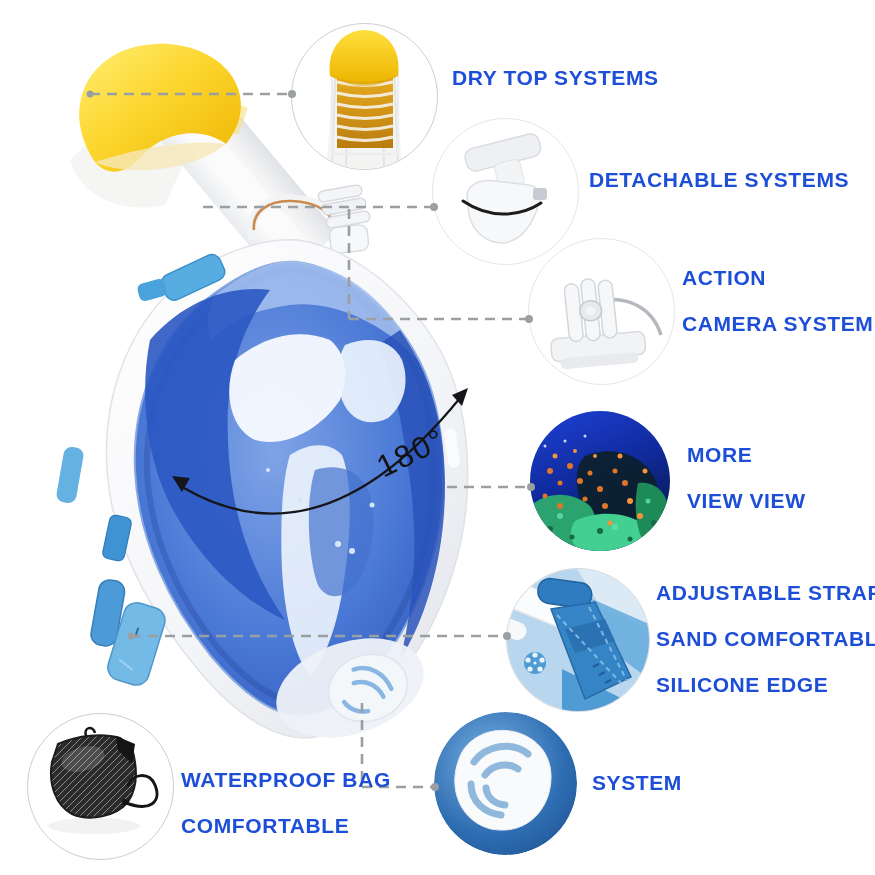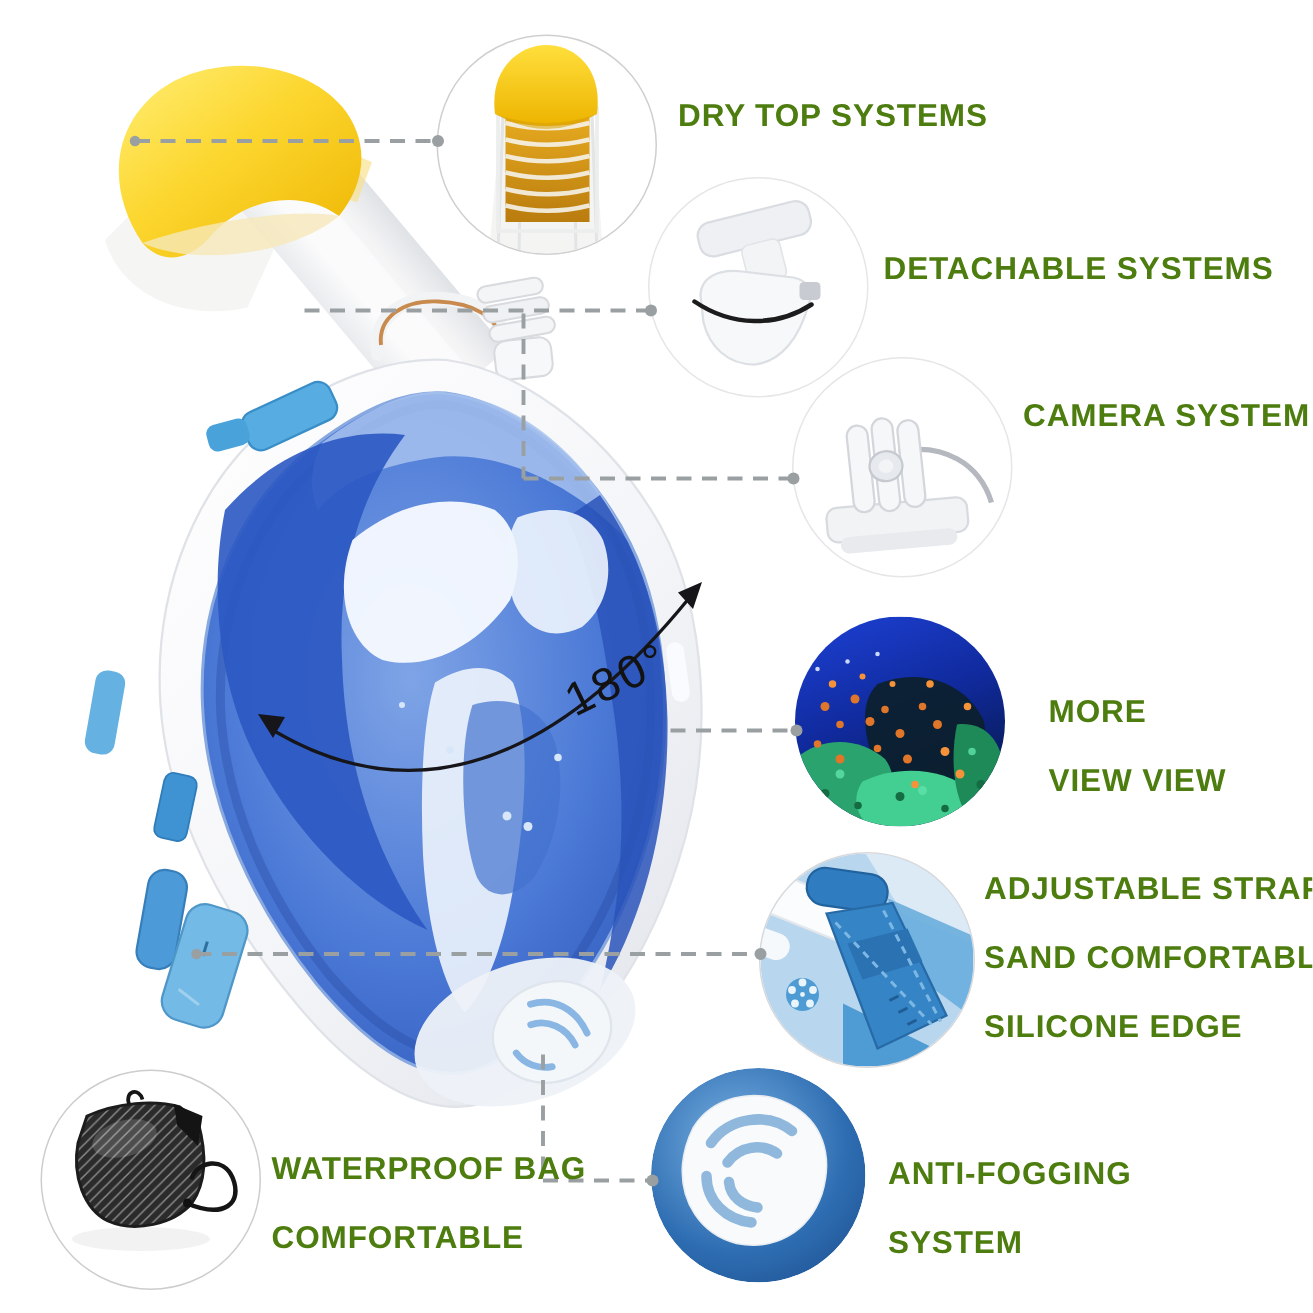--- a/index.html
+++ b/index.html
@@ -3,21 +3,21 @@
 <meta charset="utf-8">
 <style>
   html,body{margin:0;padding:0;background:#fff;}
   #stage{position:relative;width:875px;height:875px;background:#fff;overflow:hidden;
          font-family:"Liberation Sans",sans-serif;}
   .art{position:absolute;left:0;top:0;z-index:1;}
   .overlay{position:absolute;left:0;top:0;z-index:4;pointer-events:none;}
   .circle{position:absolute;border-radius:50%;overflow:hidden;background:#fff;z-index:2;}
   .circle svg{display:block;}
   .label{position:absolute;z-index:5;font-weight:700;font-size:21px;line-height:46px;
-         color:#4d7c0f;letter-spacing:.6px;white-space:nowrap;}
+         color:#1d4ed8;letter-spacing:.6px;white-space:nowrap;}
   .rot-label{position:absolute;z-index:5;font-size:31px;font-weight:400;color:#121212;
          letter-spacing:2px;height:34px;line-height:34px;transform:rotate(-26deg);
          transform-origin:left center;}
 </style>
 </head>
 <body>
 
 <div id="stage">
 
   <svg class="art" width="875" height="875" viewBox="0 0 875 875">
@@ -379,36 +379,36 @@
     </g>
   </svg>
 
   <div class="rot-label" style="left:379px;top:452px;">180°</div>
 
   <div class="label" style="left:452px;top:55px;">DRY TOP SYSTEMS</div>
 
   <div class="label" style="left:589px;top:157px;">DETACHABLE SYSTEMS</div>
 
   <div class="label" style="left:682px;top:255px;">
+    <div>ACTION</div>
     <div>CAMERA SYSTEM</div>
   </div>
 
-  <div class="label" style="left:687px;top:452px;margin-left:12px;">
+  <div class="label" style="left:687px;top:432px;">
     <div>MORE</div>
     <div>VIEW VIEW</div>
   </div>
 
   <div class="label" style="left:656px;top:570px;">
     <div>ADJUSTABLE STRAP</div>
     <div>SAND COMFORTABL</div>
     <div>SILICONE EDGE</div>
   </div>
 
   <div class="label" style="left:592px;top:760px;">
-    <div>ANTI-FOGGING</div>
     <div>SYSTEM</div>
   </div>
 
   <div class="label" style="left:181px;top:757px;">
     <div>WATERPROOF BAG</div>
     <div>COMFORTABLE</div>
   </div>
 
 </div>
 

